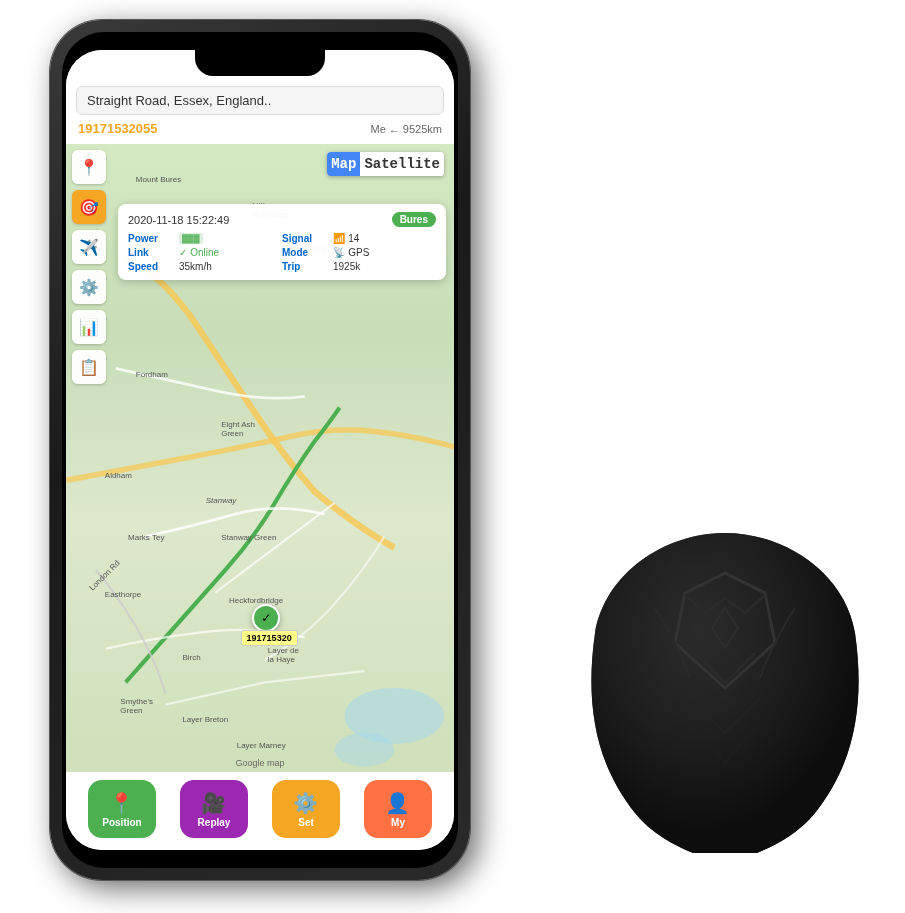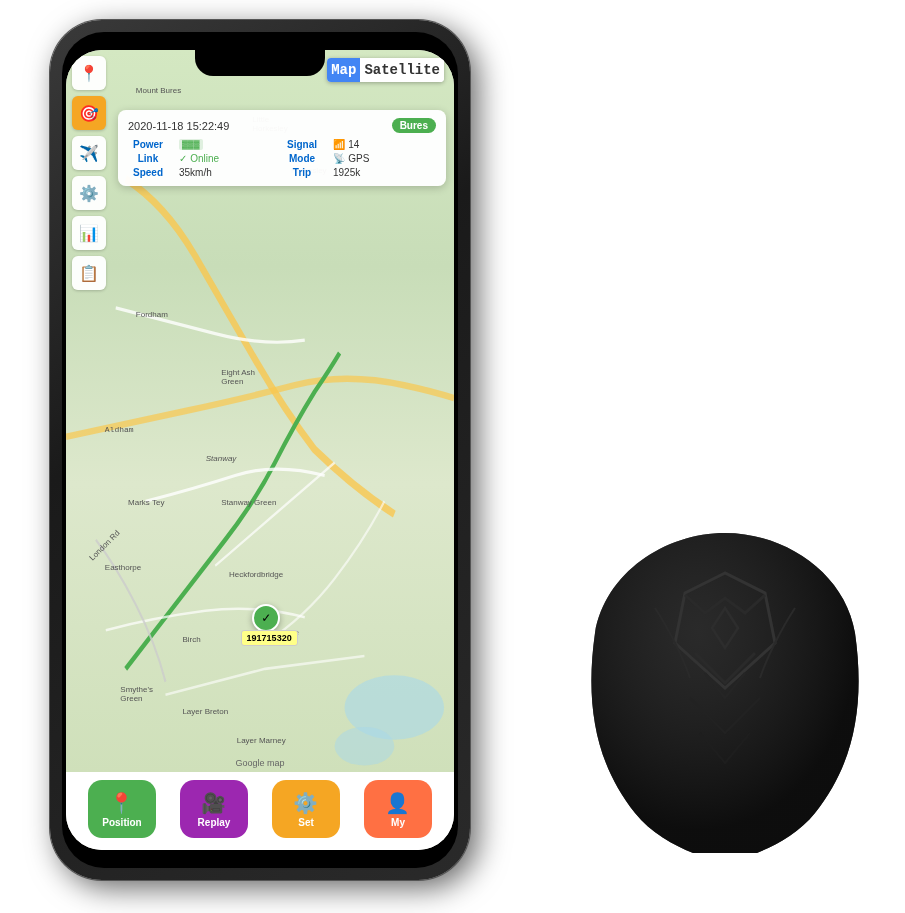--- a/index.html
+++ b/index.html
@@ -183,21 +183,20 @@
     .info-popup {
       position: absolute;
       top: 60px;
       left: 52px;
       right: 8px;
       background: rgba(255,255,255,0.96);
       border-radius: 8px;
       padding: 8px 10px;
       box-shadow: 0 2px 8px rgba(0,0,0,0.2);
       z-index: 20;
-      text-align: center;
     }
 
     .popup-header {
       display: flex;
       align-items: center;
       justify-content: space-between;
       margin-bottom: 6px;
     }
 
     .popup-datetime {
@@ -366,20 +365,27 @@
 <body>
 
 <div class="scene">
 
   <div class="phone">
     <div class="phone-outer"></div>
     <div class="phone-inner">
       <div class="phone-screen">
         <div class="phone-notch"></div>
 
+        <div class="app-header">
+          <div class="address-bar">Straight Road, Essex, England..</div>
+          <div class="device-row">
+            <span class="device-id">19171532055</span>
+            <span class="distance-info">Me ← 9525km</span>
+          </div>
+        </div>
 
         <div class="map-area">
           <div class="map-bg"></div>
 
           <svg class="roads-svg" viewBox="0 0 390 560" preserveAspectRatio="none">
 
             <path d="M 60 100 Q 100 120 130 160 Q 160 200 190 240 Q 220 280 250 310 Q 290 340 330 360" stroke="#f9c74f" stroke-width="6" fill="none" opacity="0.8"></path>
 
             <path d="M 0 300 Q 60 290 120 280 Q 180 270 230 260 Q 280 250 340 260 Q 370 265 390 270" stroke="#f9c74f" stroke-width="5" fill="none" opacity="0.7"></path>
 
@@ -395,21 +401,21 @@
             <path d="M 30 380 Q 50 400 70 430 Q 90 460 100 490" stroke="#ccc" stroke-width="2" fill="none" opacity="0.8"></path>
 
             <ellipse cx="330" cy="510" rx="50" ry="25" fill="#a8d8ea" opacity="0.6"></ellipse>
             <ellipse cx="300" cy="540" rx="30" ry="15" fill="#a8d8ea" opacity="0.5"></ellipse>
           </svg>
 
           <div class="map-label" style="top:5%;left:18%;">Mount Bures</div>
           <div class="map-label" style="top:9%;left:48%;">Little<br>Horkesley</div>
           <div class="map-label" style="top:16%;left:58%;">Horkesley</div>
           <div class="map-label" style="top:36%;left:18%;">Fordham</div>
-          <div class="map-label" style="top:52%;left:10%;font-family:Liberation Mono, monospace;">Aldham</div>
+          <div class="map-label" style="top:52%;left:10%;">Aldham</div>
           <div class="map-label" style="top:44%;left:40%;">Eight Ash<br>Green</div>
           <div class="map-label" style="top:56%;left:36%;font-style:italic;">Stanway</div>
           <div class="map-label" style="top:62%;left:16%;">Marks Tey</div>
           <div class="map-label" style="top:62%;left:40%;">Stanway Green</div>
           <div class="map-label" style="top:71%;left:10%;">Easthorpe</div>
           <div class="map-label" style="top:72%;left:42%;">Heckfordbridge</div>
           <div class="map-label" style="top:81%;left:30%;">Birch</div>
           <div class="map-label" style="top:80%;left:52%;">Layer de<br>la Haye</div>
           <div class="map-label" style="top:88%;left:14%;">Smythe's<br>Green</div>
           <div class="map-label" style="top:91%;left:30%;">Layer Breton</div>

